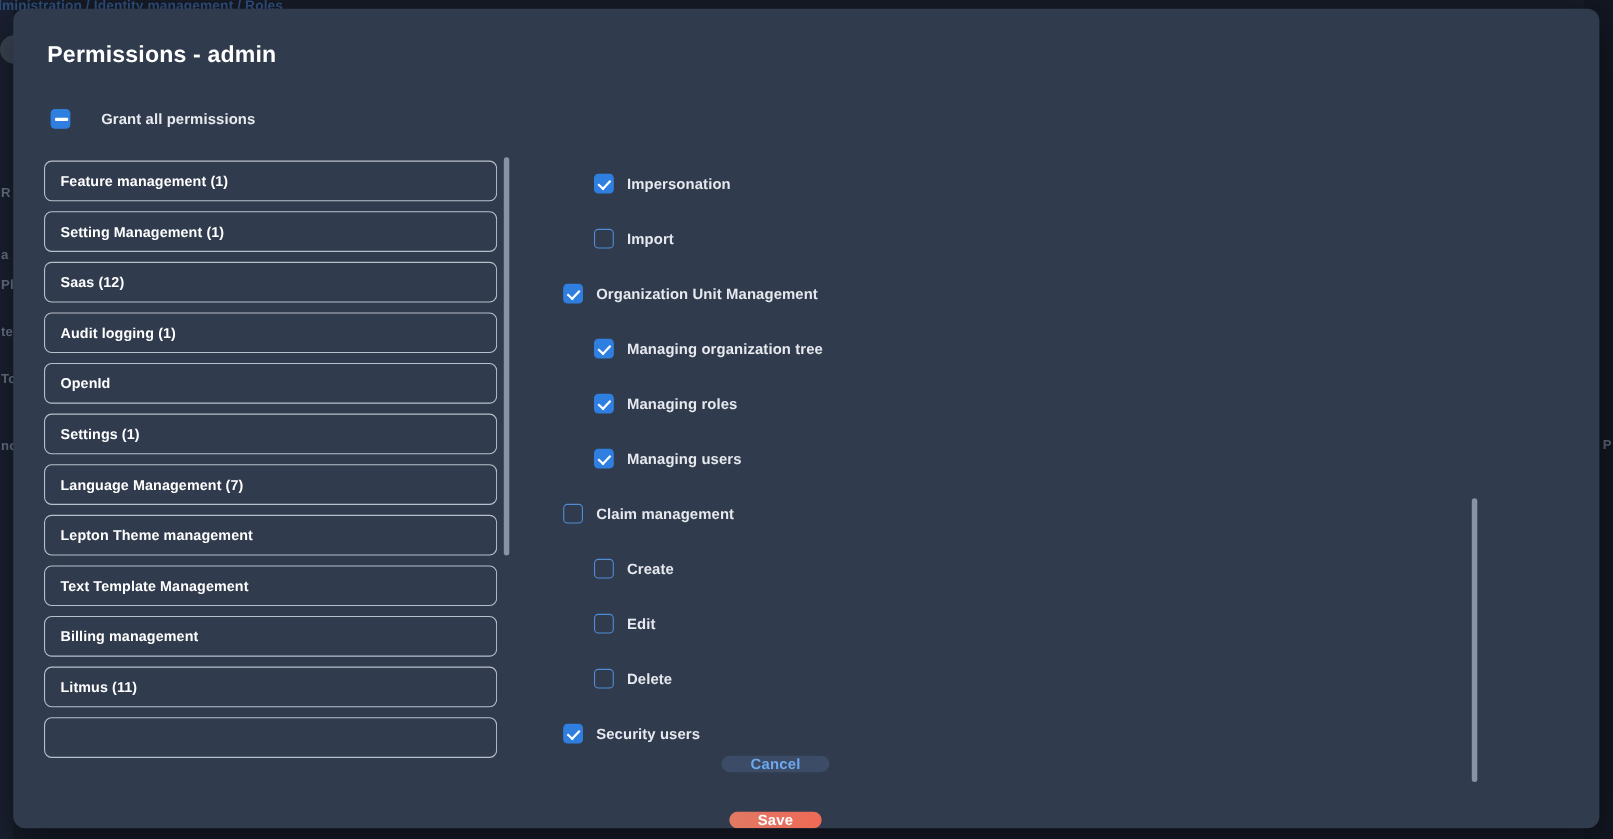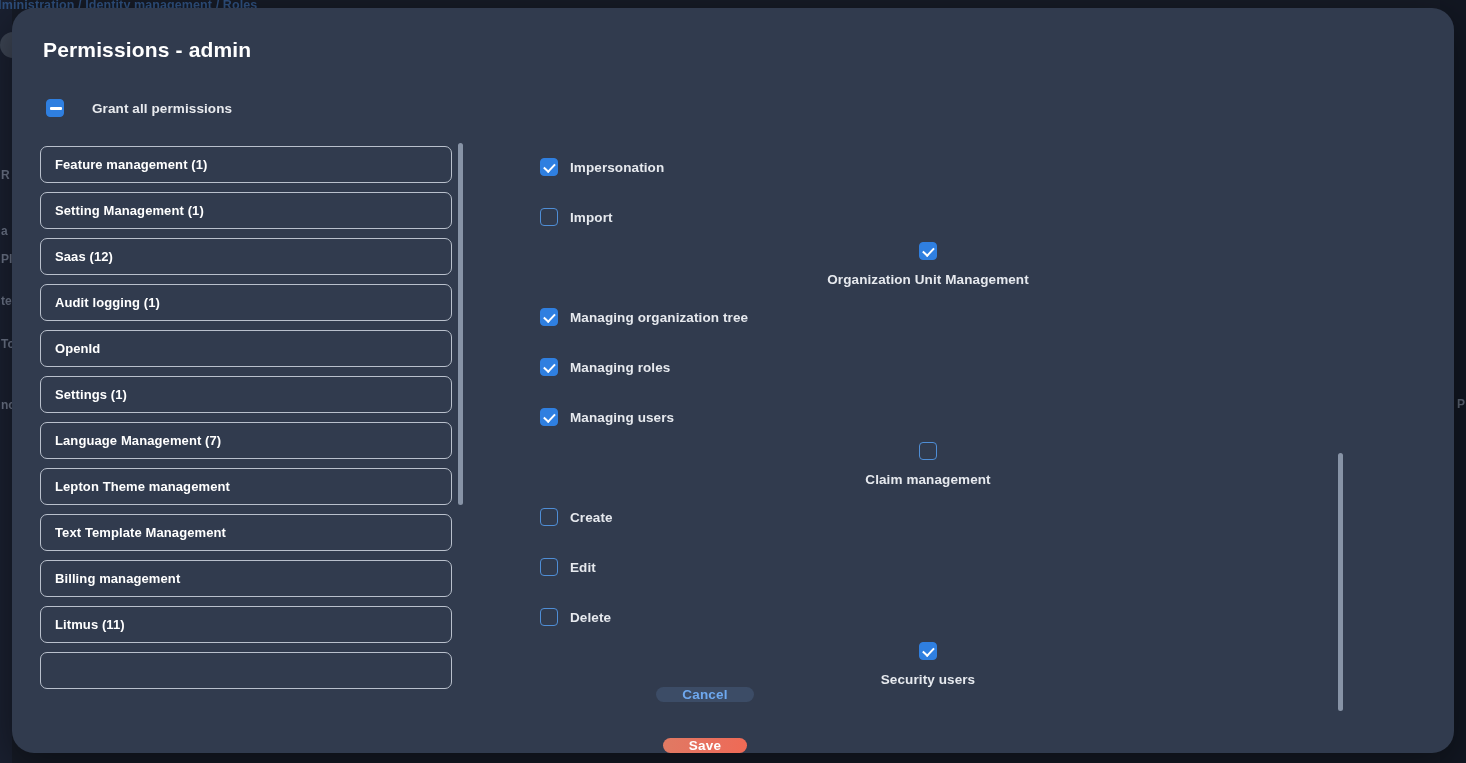--- a/index.html
+++ b/index.html
@@ -72,21 +72,21 @@
   }
 
   
   #permissions-modal {
     position: absolute;
     left: 12px;
     top: 8px;
     width: 1442px;
     height: 745px;
     background: #313b4e;
-    border-radius: 22px;
+    border-radius: 11px;
     box-shadow: 0 12px 40px rgba(0,0,0,.45);
     overflow: hidden;
   }
 
   .modal-title {
     position: absolute;
     left: 31px;
     top: 30px;
     font-size: 21px;
     font-weight: 700;
@@ -221,21 +221,21 @@
     width: 856px;
   }
   .perm-row {
     display: flex;
     align-items: center;
     height: 50px;
     gap: 12px;
     cursor: pointer;
     user-select: none;
   }
-  .perm-row.level-0 { padding-left: 24px; flex-direction: column; }
+  .perm-row.level-0 { padding-left: 24px; }
   .perm-row.level-1 { padding-left: 52px; }
   .perm-label {
     font-size: 13.5px;
     font-weight: 600;
     color: #e6e9ee;
     letter-spacing: .1px;
     white-space: nowrap;
   }
 
   #perm-scrollbar-track {

